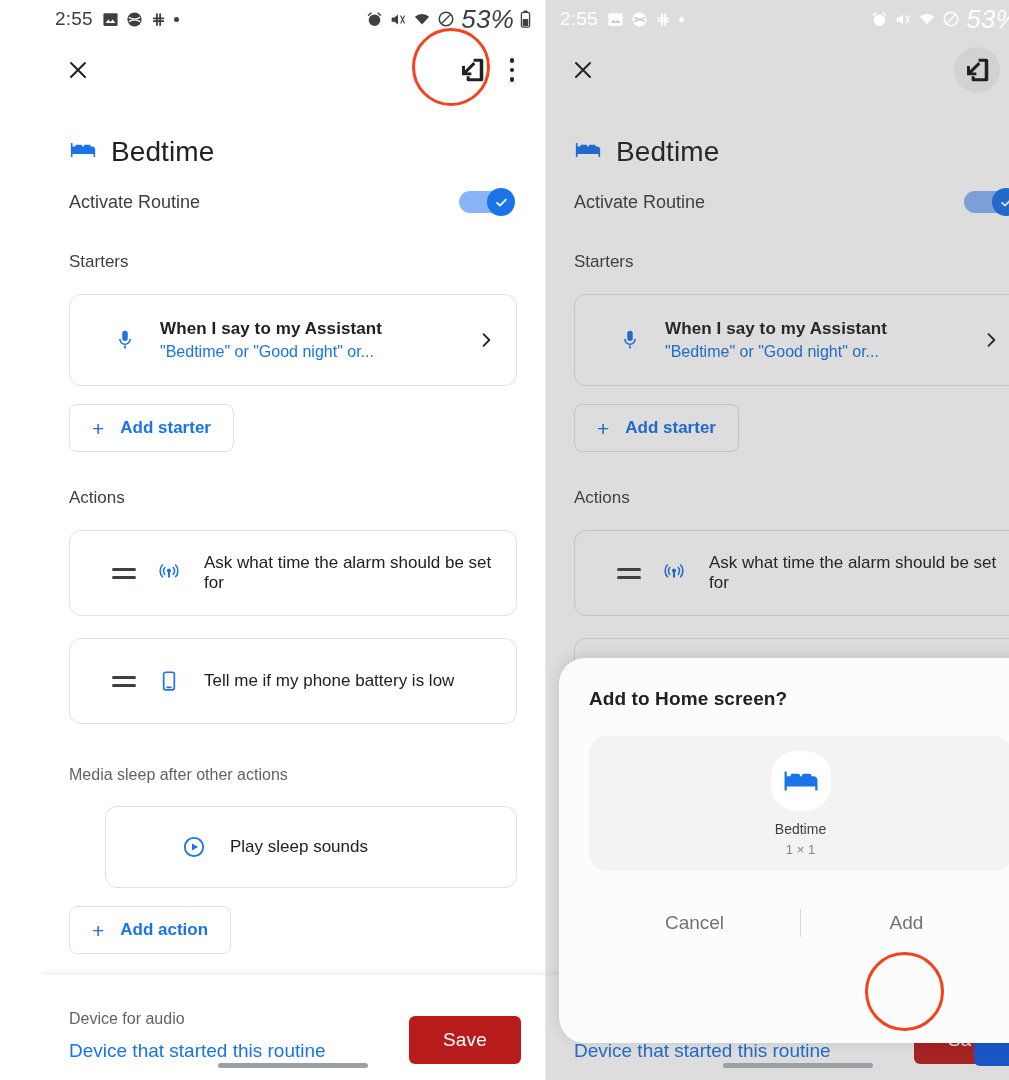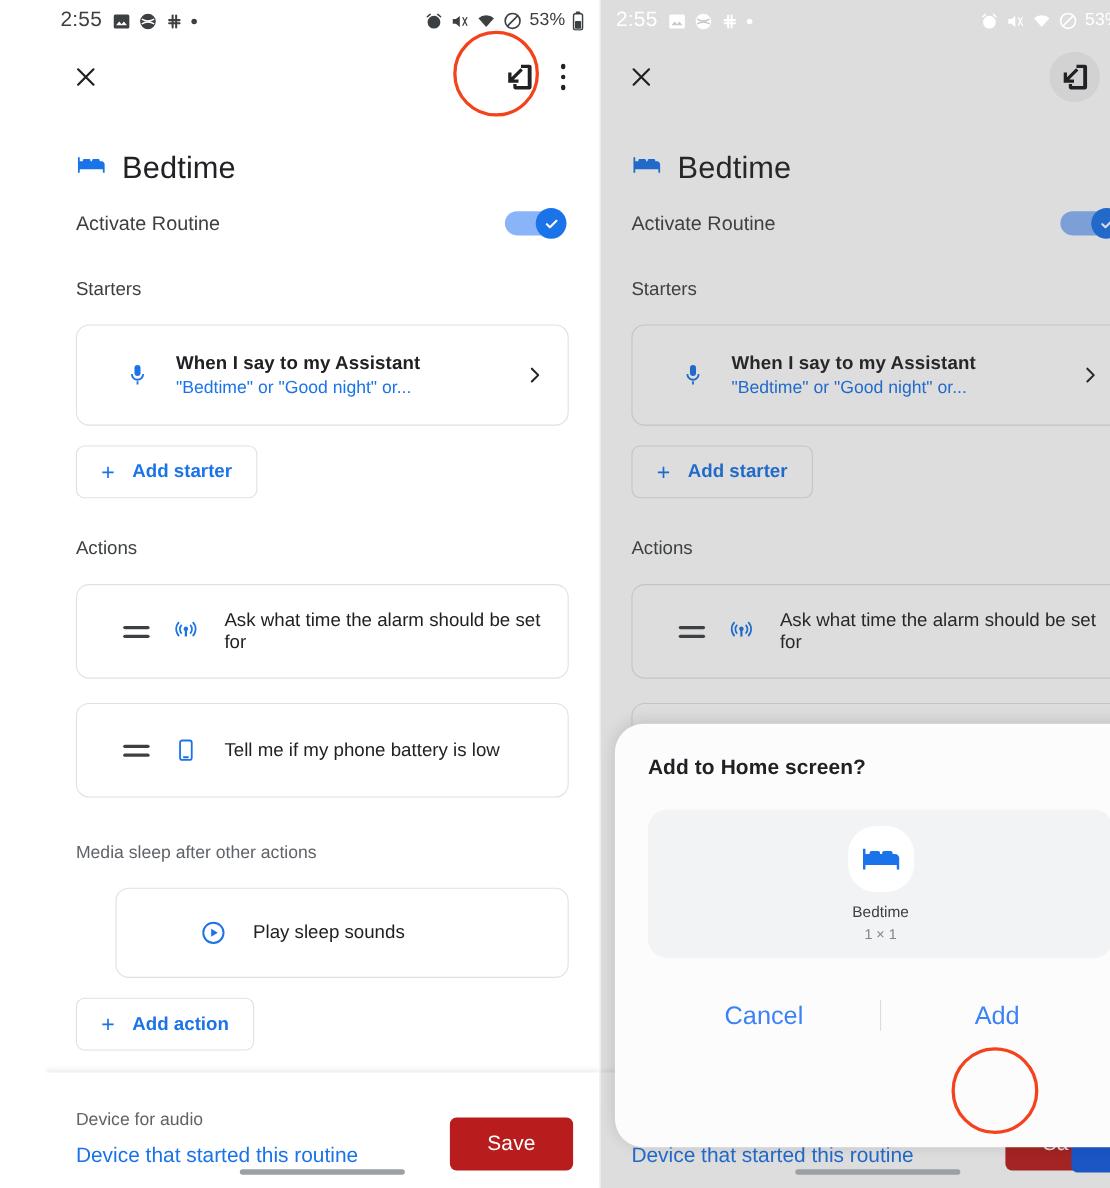--- a/index.html
+++ b/index.html
@@ -17,21 +17,21 @@
   
   .statusbar {
     position: absolute; top: 0; left: 0; right: 0; height: 38px;
     display: flex; align-items: center; padding: 0 14px;
     color: #3c4043; font-size: 19px; z-index: 5;
   }
   .sb-time { font-size: 19px; letter-spacing: .2px; color: #3c4043; }
   .sb-left-icons { display: flex; align-items: center; gap: 7px; margin-left: 9px; }
   .sb-spacer { flex: 1 1 auto; }
   .sb-right-icons { display: flex; align-items: center; gap: 6px; }
-  .sb-pct { font-size: 16px; color: #3c4043; letter-spacing: .2px; }
+  .sb-pct { font-size: 26px; color: #3c4043; letter-spacing: .2px; font-style: italic; }
   .sb-ico { display: inline-flex; align-items: center; justify-content: center; }
   .sb-dot { width: 5px; height: 5px; border-radius: 50%; background: #3c4043; display: inline-block; }
 
   
   .appbar {
     position: absolute; top: 38px; left: 0; right: 0; height: 64px;
     display: flex; align-items: center; padding: 0 16px; z-index: 4;
   }
   .appbar .spacer { flex: 1 1 auto; }
   .icon-btn {
@@ -144,21 +144,21 @@
   .squircle {
     width: 60px; height: 60px; background: #ffffff;
     border-radius: 42% / 42%; display: flex; align-items: center; justify-content: center;
   }
   .w-name { font-size: 14px; color: #3c4043; margin-top: 10px; }
   .w-size { font-size: 13px; color: #80868b; margin-top: 5px; }
   .dlg-actions {
     display: flex; align-items: center; margin-top: 16px; height: 72px;
   }
   .dlg-btn {
-    flex: 1 1 0; text-align: center; font-size: 23px; color: #3b82f6;
+    flex: 1 1 0; text-align: center; font-size: 19px; color: #737373;
     background: none; border: none; font-family: inherit; cursor: pointer; position: relative;
   }
   .dlg-divider { width: 1px; height: 28px; background: #dadce0; }
   .peek-save {
     position: absolute; right: 12px; bottom: 14px; width: 64px; height: 36px;
     background: #1a56c4; border-radius: 6px; z-index: 45;
   }
 </style>
 </head>
 <body>

